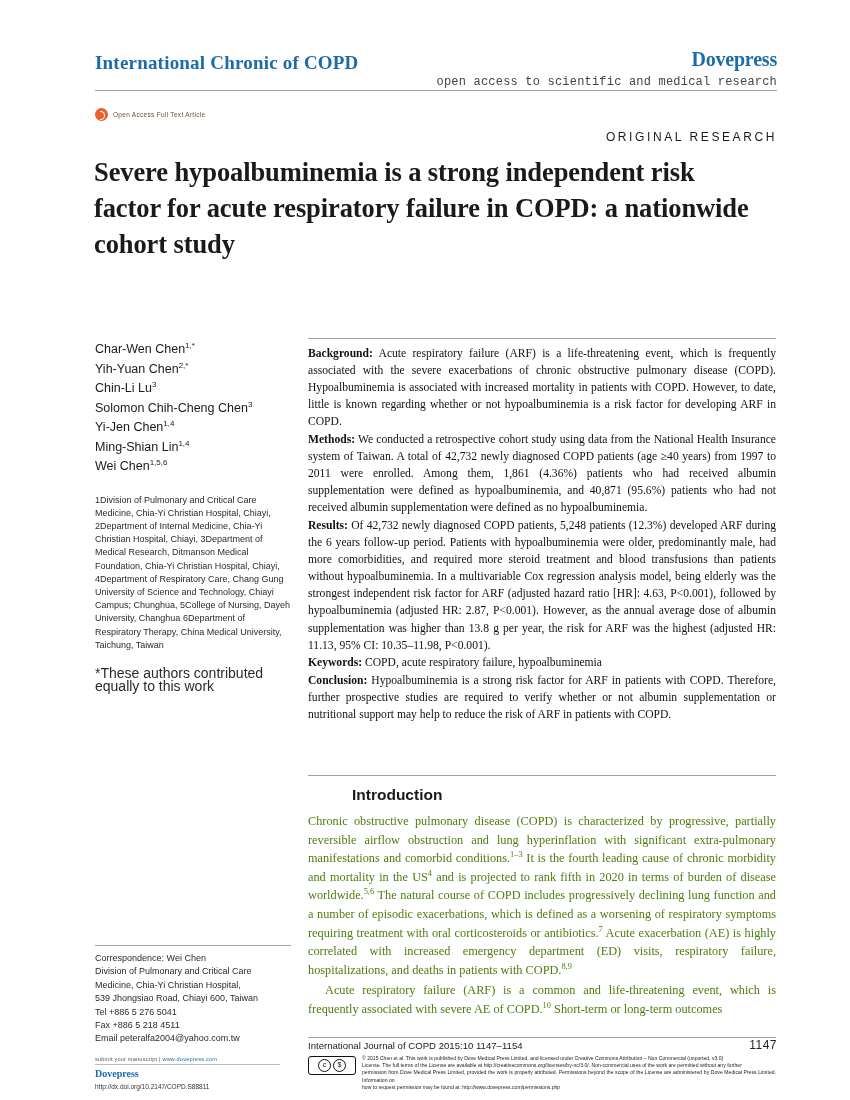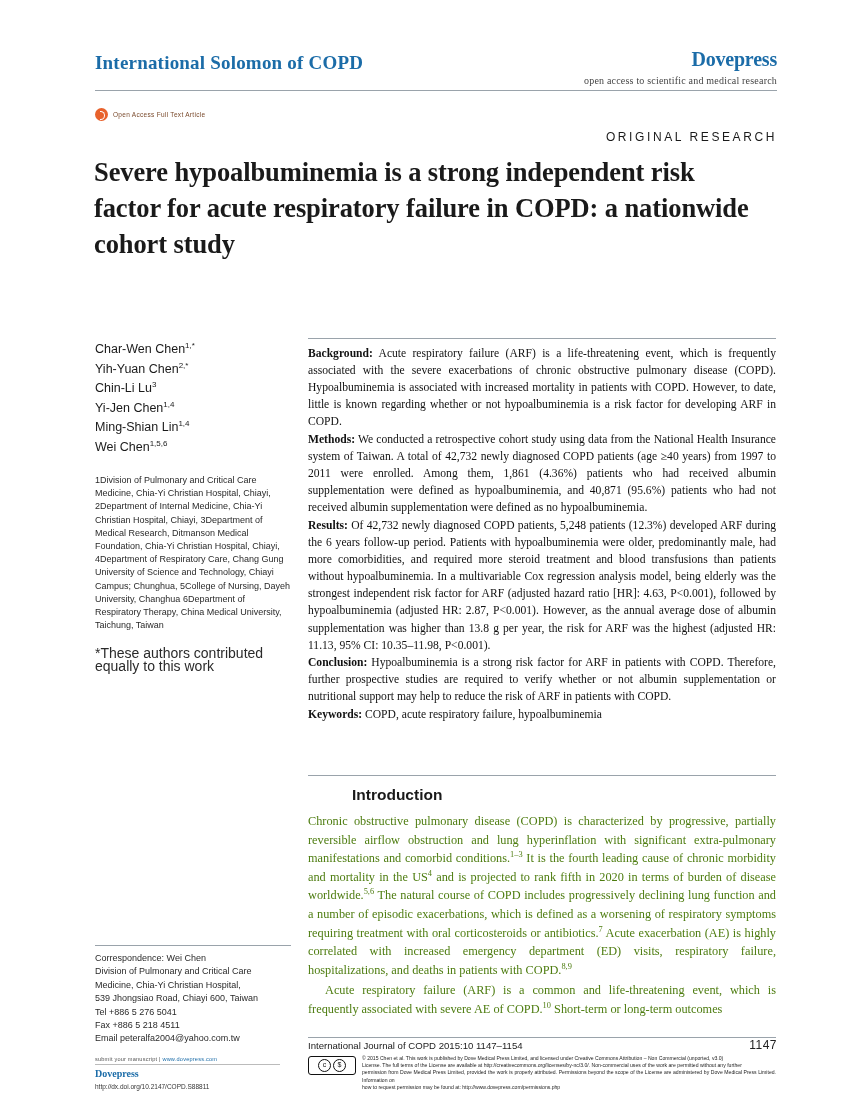--- a/index.html
+++ b/index.html
@@ -42,22 +42,22 @@
     text-align: right;
   }
   .dovepress-logo {
     font-family: "Liberation Serif", serif;
     font-weight: bold;
     font-size: 20px;
     color: #1b6ca8;
     letter-spacing: -0.2px;
   }
   .dovepress-tag {
-    font-family: Liberation Serif, serif;
-    font-size: 10px;
+    font-family: Liberation Mono, monospace;
+    font-size: 12px;
     color: #444;
     margin-top: 4px;
     letter-spacing: 0.2px;
     margin-left: 8px;
   }
   .masthead-rule {
     position: absolute;
     left: 95px; top: 90px;
     width: 682px;
     height: 1px;
@@ -298,21 +298,21 @@
     color: #222;
     text-align: justify;
   }
 </style>
 </head>
 <body>
 
 <div class="page">
 
   <div class="masthead">
-    <span class="journal-title">International Solomon of COPD</span>
+    <span class="journal-title">International Chronic of COPD</span>
     <div class="dovepress-block">
       <div class="dovepress-logo">Dovepress</div>
       <div class="dovepress-tag">open access to scientific and medical research</div>
     </div>
   </div>
   <div class="masthead-rule"></div>
 
   <div class="openaccess">
     <span class="oa-icon"></span>
     <span class="oa-text">Open Access Full Text Article</span>
@@ -320,20 +320,21 @@
 
   <div class="article-type">ORIGINAL RESEARCH</div>
 
   <h1 class="title">Severe hypoalbuminemia is a strong independent risk factor for acute respiratory failure in COPD: a nationwide cohort study</h1>
 
   <div class="left-col">
     <div class="authors">
       <div><span>Char-Wen Chen</span><sup>1,*</sup></div>
       <div><span>Yih-Yuan Chen</span><sup>2,*</sup></div>
       <div><span>Chin-Li Lu</span><sup>3</sup></div>
+      <div><span>Solomon Chih-Cheng Chen</span><sup>3</sup></div>
       <div><span>Yi-Jen Chen</span><sup>1,4</sup></div>
       <div><span>Ming-Shian Lin</span><sup>1,4</sup></div>
       <div><span>Wei Chen</span><sup>1,5,6</sup></div>
     </div>
     <div class="affil">1Division of Pulmonary and Critical Care Medicine, Chia-Yi Christian Hospital, Chiayi, 2Department of Internal Medicine, Chia-Yi Christian Hospital, Chiayi, 3Department of Medical Research, Ditmanson Medical Foundation, Chia-Yi Christian Hospital, Chiayi, 4Department of Respiratory Care, Chang Gung University of Science and Technology, Chiayi Campus; Chunghua, 5College of Nursing, Dayeh University, Changhua 6Department of Respiratory Therapy, China Medical University, Taichung, Taiwan</div>
     <div class="equal-note">*These authors contributed equally to this work</div>
   </div>
 
   <div class="corr-rule"></div>
   <div class="correspondence">
@@ -344,22 +345,22 @@
     <div>Tel +886 5 276 5041</div>
     <div>Fax +886 5 218 4511</div>
     <div>Email peteralfa2004@yahoo.com.tw</div>
   </div>
 
   <div class="abs-rule-top"></div>
   <div class="abstract">
     <p><b>Background:</b><span> Acute respiratory failure (ARF) is a life-threatening event, which is frequently associated with the severe exacerbations of chronic obstructive pulmonary disease (COPD). Hypoalbuminemia is associated with increased mortality in patients with COPD. However, to date, little is known regarding whether or not hypoalbuminemia is a risk factor for developing ARF in COPD.</span></p>
     <p><b>Methods:</b><span> We conducted a retrospective cohort study using data from the National Health Insurance system of Taiwan. A total of 42,732 newly diagnosed COPD patients (age ≥40 years) from 1997 to 2011 were enrolled. Among them, 1,861 (4.36%) patients who had received albumin supplementation were defined as hypoalbuminemia, and 40,871 (95.6%) patients who had not received albumin supplementation were defined as no hypoalbuminemia.</span></p>
     <p><b>Results:</b><span> Of 42,732 newly diagnosed COPD patients, 5,248 patients (12.3%) developed ARF during the 6 years follow-up period. Patients with hypoalbuminemia were older, predominantly male, had more comorbidities, and required more steroid treatment and blood transfusions than patients without hypoalbuminemia. In a multivariable Cox regression analysis model, being elderly was the strongest independent risk factor for ARF (adjusted hazard ratio [HR]: 4.63, P&lt;0.001), followed by hypoalbuminemia (adjusted HR: 2.87, P&lt;0.001). However, as the annual average dose of albumin supplementation was higher than 13.8 g per year, the risk for ARF was the highest (adjusted HR: 11.13, 95% CI: 10.35–11.98, P&lt;0.001).</span></p>
+    <p><b>Keywords:</b><span> COPD, acute respiratory failure, hypoalbuminemia</span></p>
     <p><b>Conclusion:</b><span> Hypoalbuminemia is a strong risk factor for ARF in patients with COPD. Therefore, further prospective studies are required to verify whether or not albumin supplementation or nutritional support may help to reduce the risk of ARF in patients with COPD.</span></p>
-    <p><b>Keywords:</b><span> COPD, acute respiratory failure, hypoalbuminemia</span></p>
   </div>
   <div class="abs-rule-bottom"></div>
 
   <div class="section-head">Introduction</div>
   <div class="intro">
     <p><span>Chronic obstructive pulmonary disease (COPD) is characterized by progressive, partially reversible airflow obstruction and lung hyperinflation with significant extra-pulmonary manifestations and comorbid conditions.</span><sup>1–3</sup><span> It is the fourth leading cause of chronic morbidity and mortality in the US</span><sup>4</sup><span> and is projected to rank fifth in 2020 in terms of burden of disease worldwide.</span><sup>5,6</sup><span> The natural course of COPD includes progressively declining lung function and a number of episodic exacerbations, which is defined as a worsening of respiratory symptoms requiring treatment with oral corticosteroids or antibiotics.</span><sup>7</sup><span> Acute exacerbation (AE) is highly correlated with increased emergency department (ED) visits, respiratory failure, hospitalizations, and deaths in patients with COPD.</span><sup>8,9</sup></p>
     <p class="indent"><span>Acute respiratory failure (ARF) is a common and life-threatening event, which is frequently associated with severe AE of COPD.</span><sup>10</sup><span> Short-term or long-term outcomes</span></p>
   </div>
 
   <div class="footer-rule"></div>

